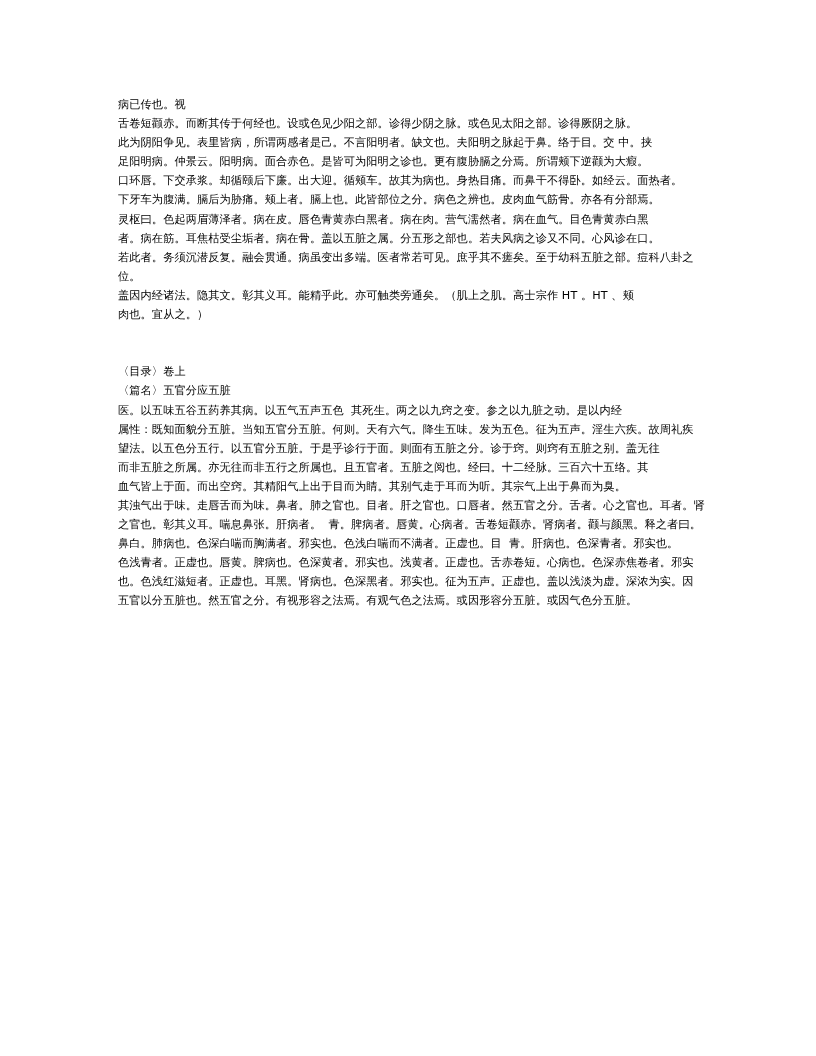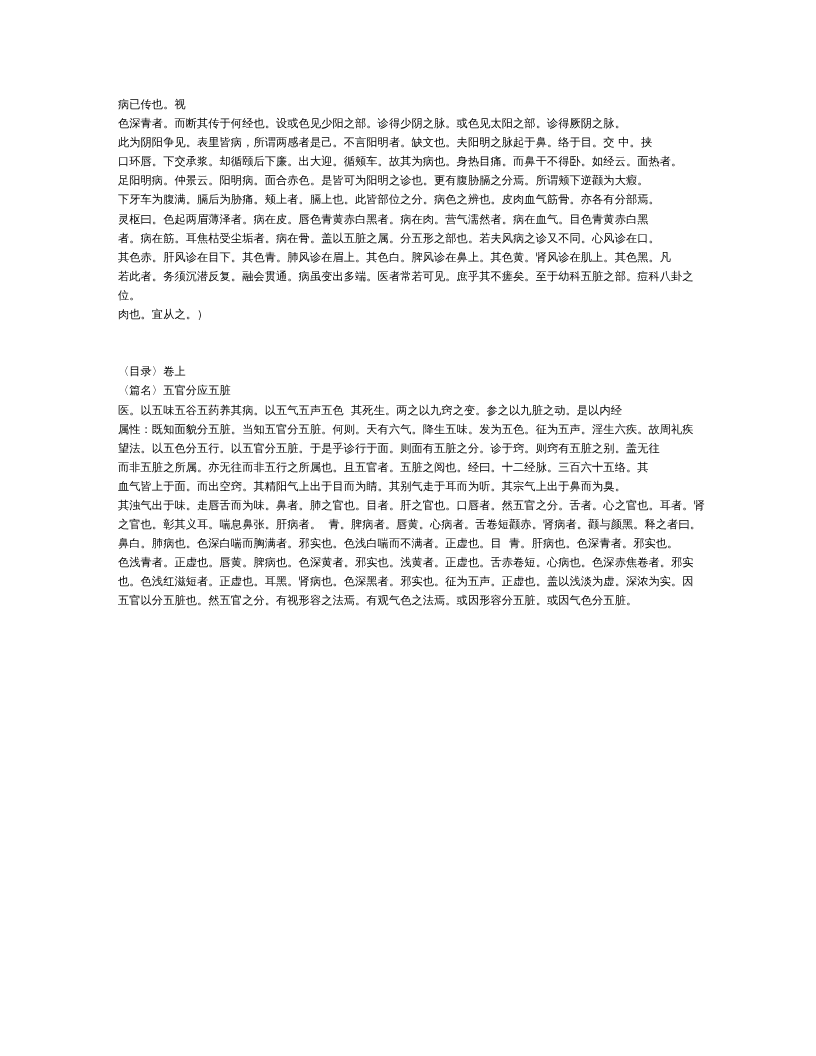--- a/index.html
+++ b/index.html
@@ -40,29 +40,29 @@
   .blank-line {
     height: 19.1px;
   }
 </style>
 </head>
 <body>
 
 <div id="page">
   <div id="content">
     <p class="para">病已传也。视</p>
-    <p class="para">色深青者。而断其传于何经也。设或色见少阳之部。诊得少阴之脉。或色见太阳之部。诊得厥阴之脉。</p>
+    <p class="para">舌卷短颧赤。而断其传于何经也。设或色见少阳之部。诊得少阴之脉。或色见太阳之部。诊得厥阴之脉。</p>
     <p class="para">此为阴阳争见。表里皆病，所谓两感者是己。不言阳明者。缺文也。夫阳明之脉起于鼻。络于目。交 中。挟</p>
+    <p class="para">足阳明病。仲景云。阳明病。面合赤色。是皆可为阳明之诊也。更有腹胁膈之分焉。所谓颊下逆颧为大瘕。</p>
     <p class="para">口环唇。下交承浆。却循颐后下廉。出大迎。循颊车。故其为病也。身热目痛。而鼻干不得卧。如经云。面热者。</p>
-    <p class="para">足阳明病。仲景云。阳明病。面合赤色。是皆可为阳明之诊也。更有腹胁膈之分焉。所谓颊下逆颧为大瘕。</p>
     <p class="para">下牙车为腹满。膈后为胁痛。颊上者。膈上也。此皆部位之分。病色之辨也。皮肉血气筋骨。亦各有分部焉。</p>
     <p class="para">灵枢曰。色起两眉薄泽者。病在皮。唇色青黄赤白黑者。病在肉。营气濡然者。病在血气。目色青黄赤白黑</p>
     <p class="para">者。病在筋。耳焦枯受尘垢者。病在骨。盖以五脏之属。分五形之部也。若夫风病之诊又不同。心风诊在口。</p>
-    <p class="para">其色赤。肝风诊在目下。其色青。肺风诊在眉上。其色白。脾风诊在鼻上。其色黄。肾风诊在肌上。其色黑。凡</p>
     <p class="para">若此者。务须沉潜反复。融会贯通。病虽变出多端。医者常若可见。庶乎其不瘥矣。至于幼科五脏之部。痘科八卦之位。</p>
+    <p class="para">盖因内经诸法。隐其文。彰其义耳。能精乎此。亦可触类旁通矣。（肌上之肌。高士宗作 HT 。HT 、颊</p>
     <p class="para">肉也。宜从之。）</p>
     <div class="blank-line"></div>
     <div class="blank-line"></div>
     <p class="para">〈目录〉卷上</p>
     <p class="para">〈篇名〉五官分应五脏</p>
     <p class="para">医。以五味五谷五药养其病。以五气五声五色  其死生。两之以九窍之变。参之以九脏之动。是以内经</p>
     <p class="para">属性：既知面貌分五脏。当知五官分五脏。何则。天有六气。降生五味。发为五色。征为五声。淫生六疾。故周礼疾</p>
     <p class="para">望法。以五色分五行。以五官分五脏。于是乎诊行于面。则面有五脏之分。诊于窍。则窍有五脏之别。盖无往</p>
     <p class="para">而非五脏之所属。亦无往而非五行之所属也。且五官者。五脏之阅也。经曰。十二经脉。三百六十五络。其</p>
     <p class="para">血气皆上于面。而出空窍。其精阳气上出于目而为睛。其别气走于耳而为听。其宗气上出于鼻而为臭。</p>

